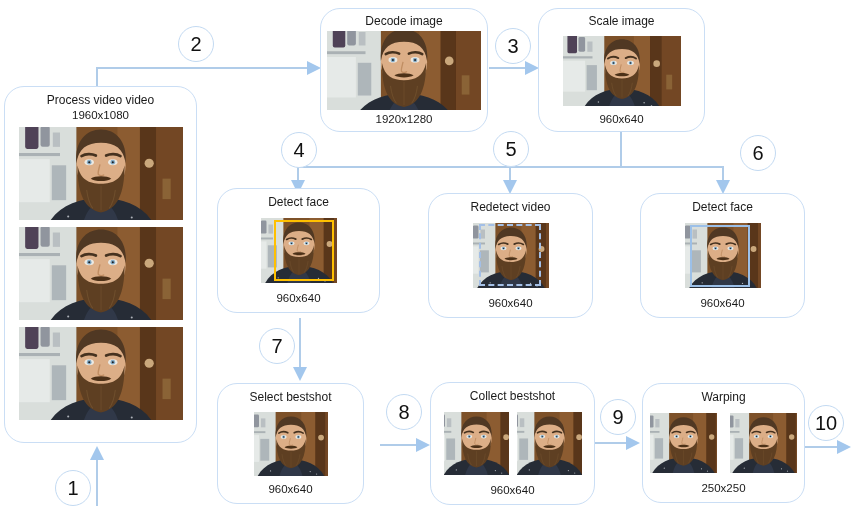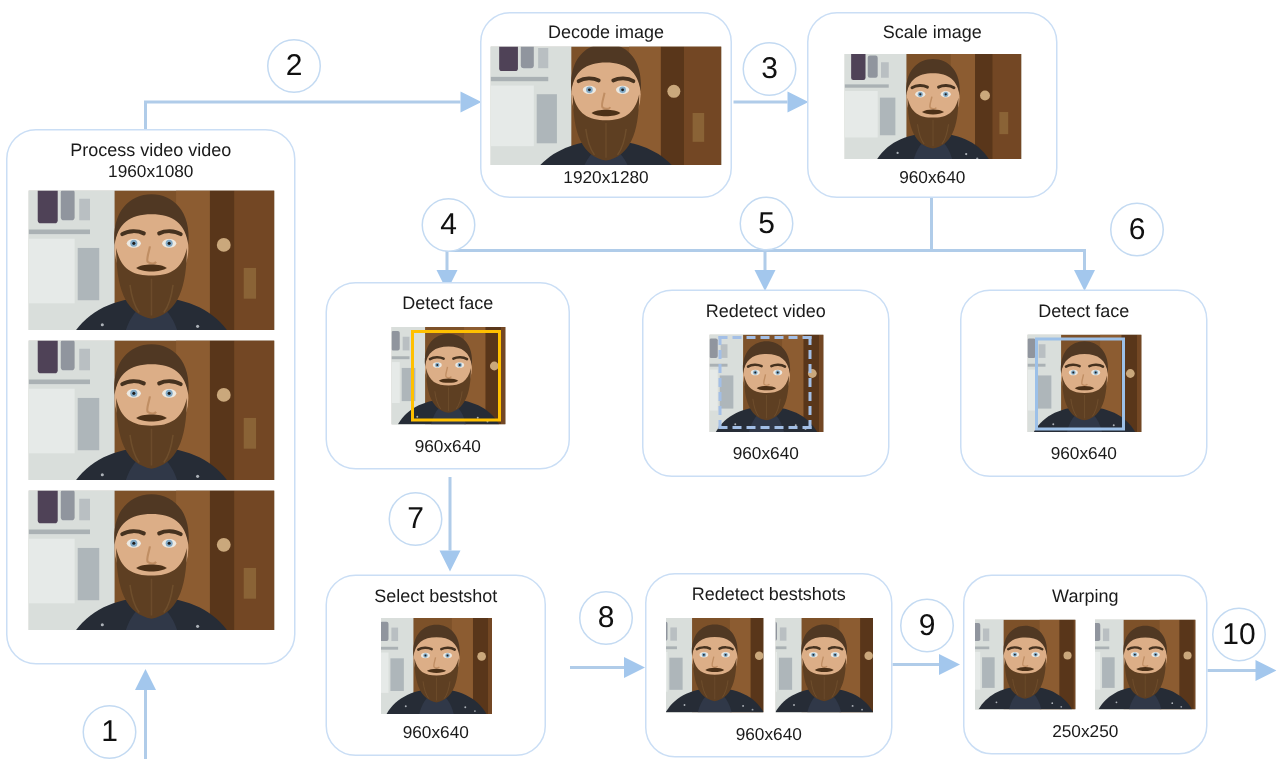--- a/index.html
+++ b/index.html
@@ -238,21 +238,21 @@
       <div class="photo" style="width:74px;height:64px;">
         <svg viewBox="0 0 160 100" preserveAspectRatio="xMidYMid slice">
             <use href="#face-scene"></use>
           </svg>
       </div>
     </div>
     <div class="node-dims">960x640</div>
   </div>
 
   <div class="node" style="left:430px;top:382px;width:165px;height:123px;">
-    <div class="node-title">Redetect bestshots</div>
+    <div class="node-title">Collect bestshot</div>
     <div class="photos">
       <div class="photo" style="width:65px;height:63px;">
         <svg viewBox="0 0 160 100" preserveAspectRatio="xMidYMid slice">
             <use href="#face-scene"></use>
           </svg>
       </div>
       <div class="photo" style="width:65px;height:63px;">
         <svg viewBox="0 0 160 100" preserveAspectRatio="xMidYMid slice">
             <use href="#face-scene"></use>
           </svg>

